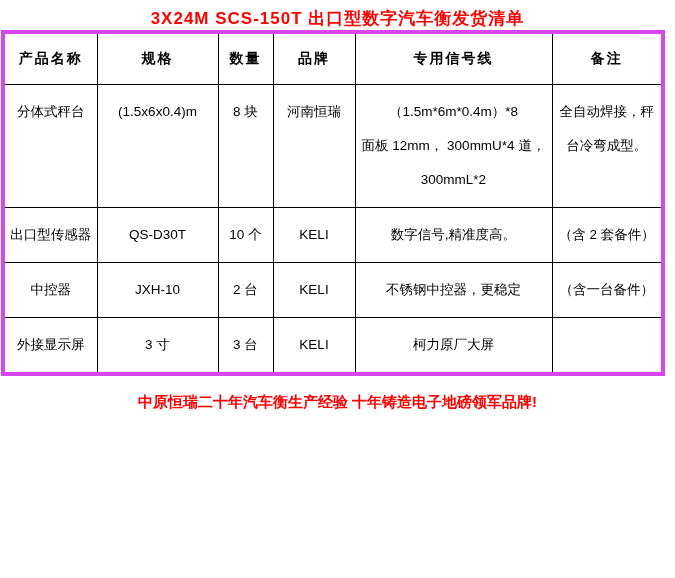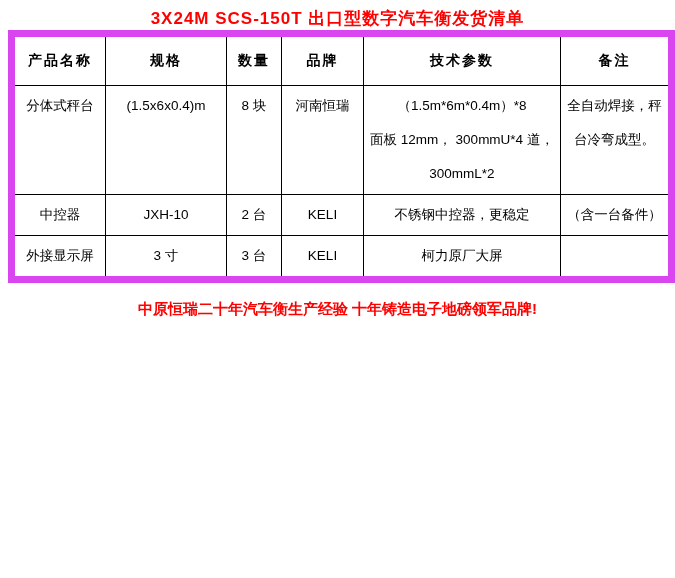--- a/index.html
+++ b/index.html
@@ -19,45 +19,45 @@
     font-weight: bold;
     letter-spacing: 1px;
   }
   .subtitle {
     margin: 15px 0 7px 12px;
     font-size: 14px;
     font-weight: bold;
   }
 
   table.config {
-    margin-left: 8px;
+    margin-left: 1px;
     width: 660px;
     border-collapse: collapse;
     table-layout: fixed;
-    border: 7px solid #d946ef;
+    border: 4px solid #d946ef;
   }
   table.config th, table.config td {
     border: 1px solid #000;
     overflow: hidden;
   }
   table.config th {
     height: 52px;
     font-size: 14px;
     font-weight: bold;
     text-align: center;
     vertical-align: middle;
     letter-spacing: 2px;
   }
   table.config td {
     font-size: 13.5px;
     font-weight: normal;
     text-align: center;
     vertical-align: top;
     line-height: 34px;
-    padding: 3px 4px;
+    padding: 10px 4px;
     white-space: pre-line;
   }
   tr.r1 { height: 101px; }
   tr.r2 { height: 38px; }
   tr.r3 { height: 64px; }
   tr.r4 { height: 37px; }
   tr.r5 { height: 35px; }
   tr.r6 { height: 35px; }
   tr.note-row { height: 100px; }
 
@@ -96,34 +96,42 @@
       <col style="width:82px">
       <col style="width:197px">
       <col style="width:111px">
     </colgroup>
     <thead>
       <tr>
         <th>产品名称</th>
         <th>规格</th>
         <th>数量</th>
         <th>品牌</th>
-        <th>技术参数</th>
+        <th>专用信号线</th>
         <th>备注</th>
       </tr>
     </thead>
     <tbody>
       <tr class="r1">
         <td>分体式秤台</td>
         <td>(1.5x6x0.4)m</td>
         <td>8 块</td>
         <td>河南恒瑞</td>
         <td class="cell-left">（1.5m*6m*0.4m）*8
 面板 12mm， 300mmU*4 道，
 300mmL*2</td>
         <td>全自动焊接，秤台冷弯成型。</td>
+      </tr>
+      <tr class="r2">
+        <td>出口型传感器</td>
+        <td>QS-D30T</td>
+        <td>10 个</td>
+        <td>KELI</td>
+        <td>数字信号,精准度高。</td>
+        <td>（含 2 套备件）</td>
       </tr>
       <tr class="r4">
         <td>中控器</td>
         <td>JXH-10</td>
         <td>2 台</td>
         <td>KELI</td>
         <td>不锈钢中控器，更稳定</td>
         <td>（含一台备件）</td>
       </tr>
       <tr class="r5">

